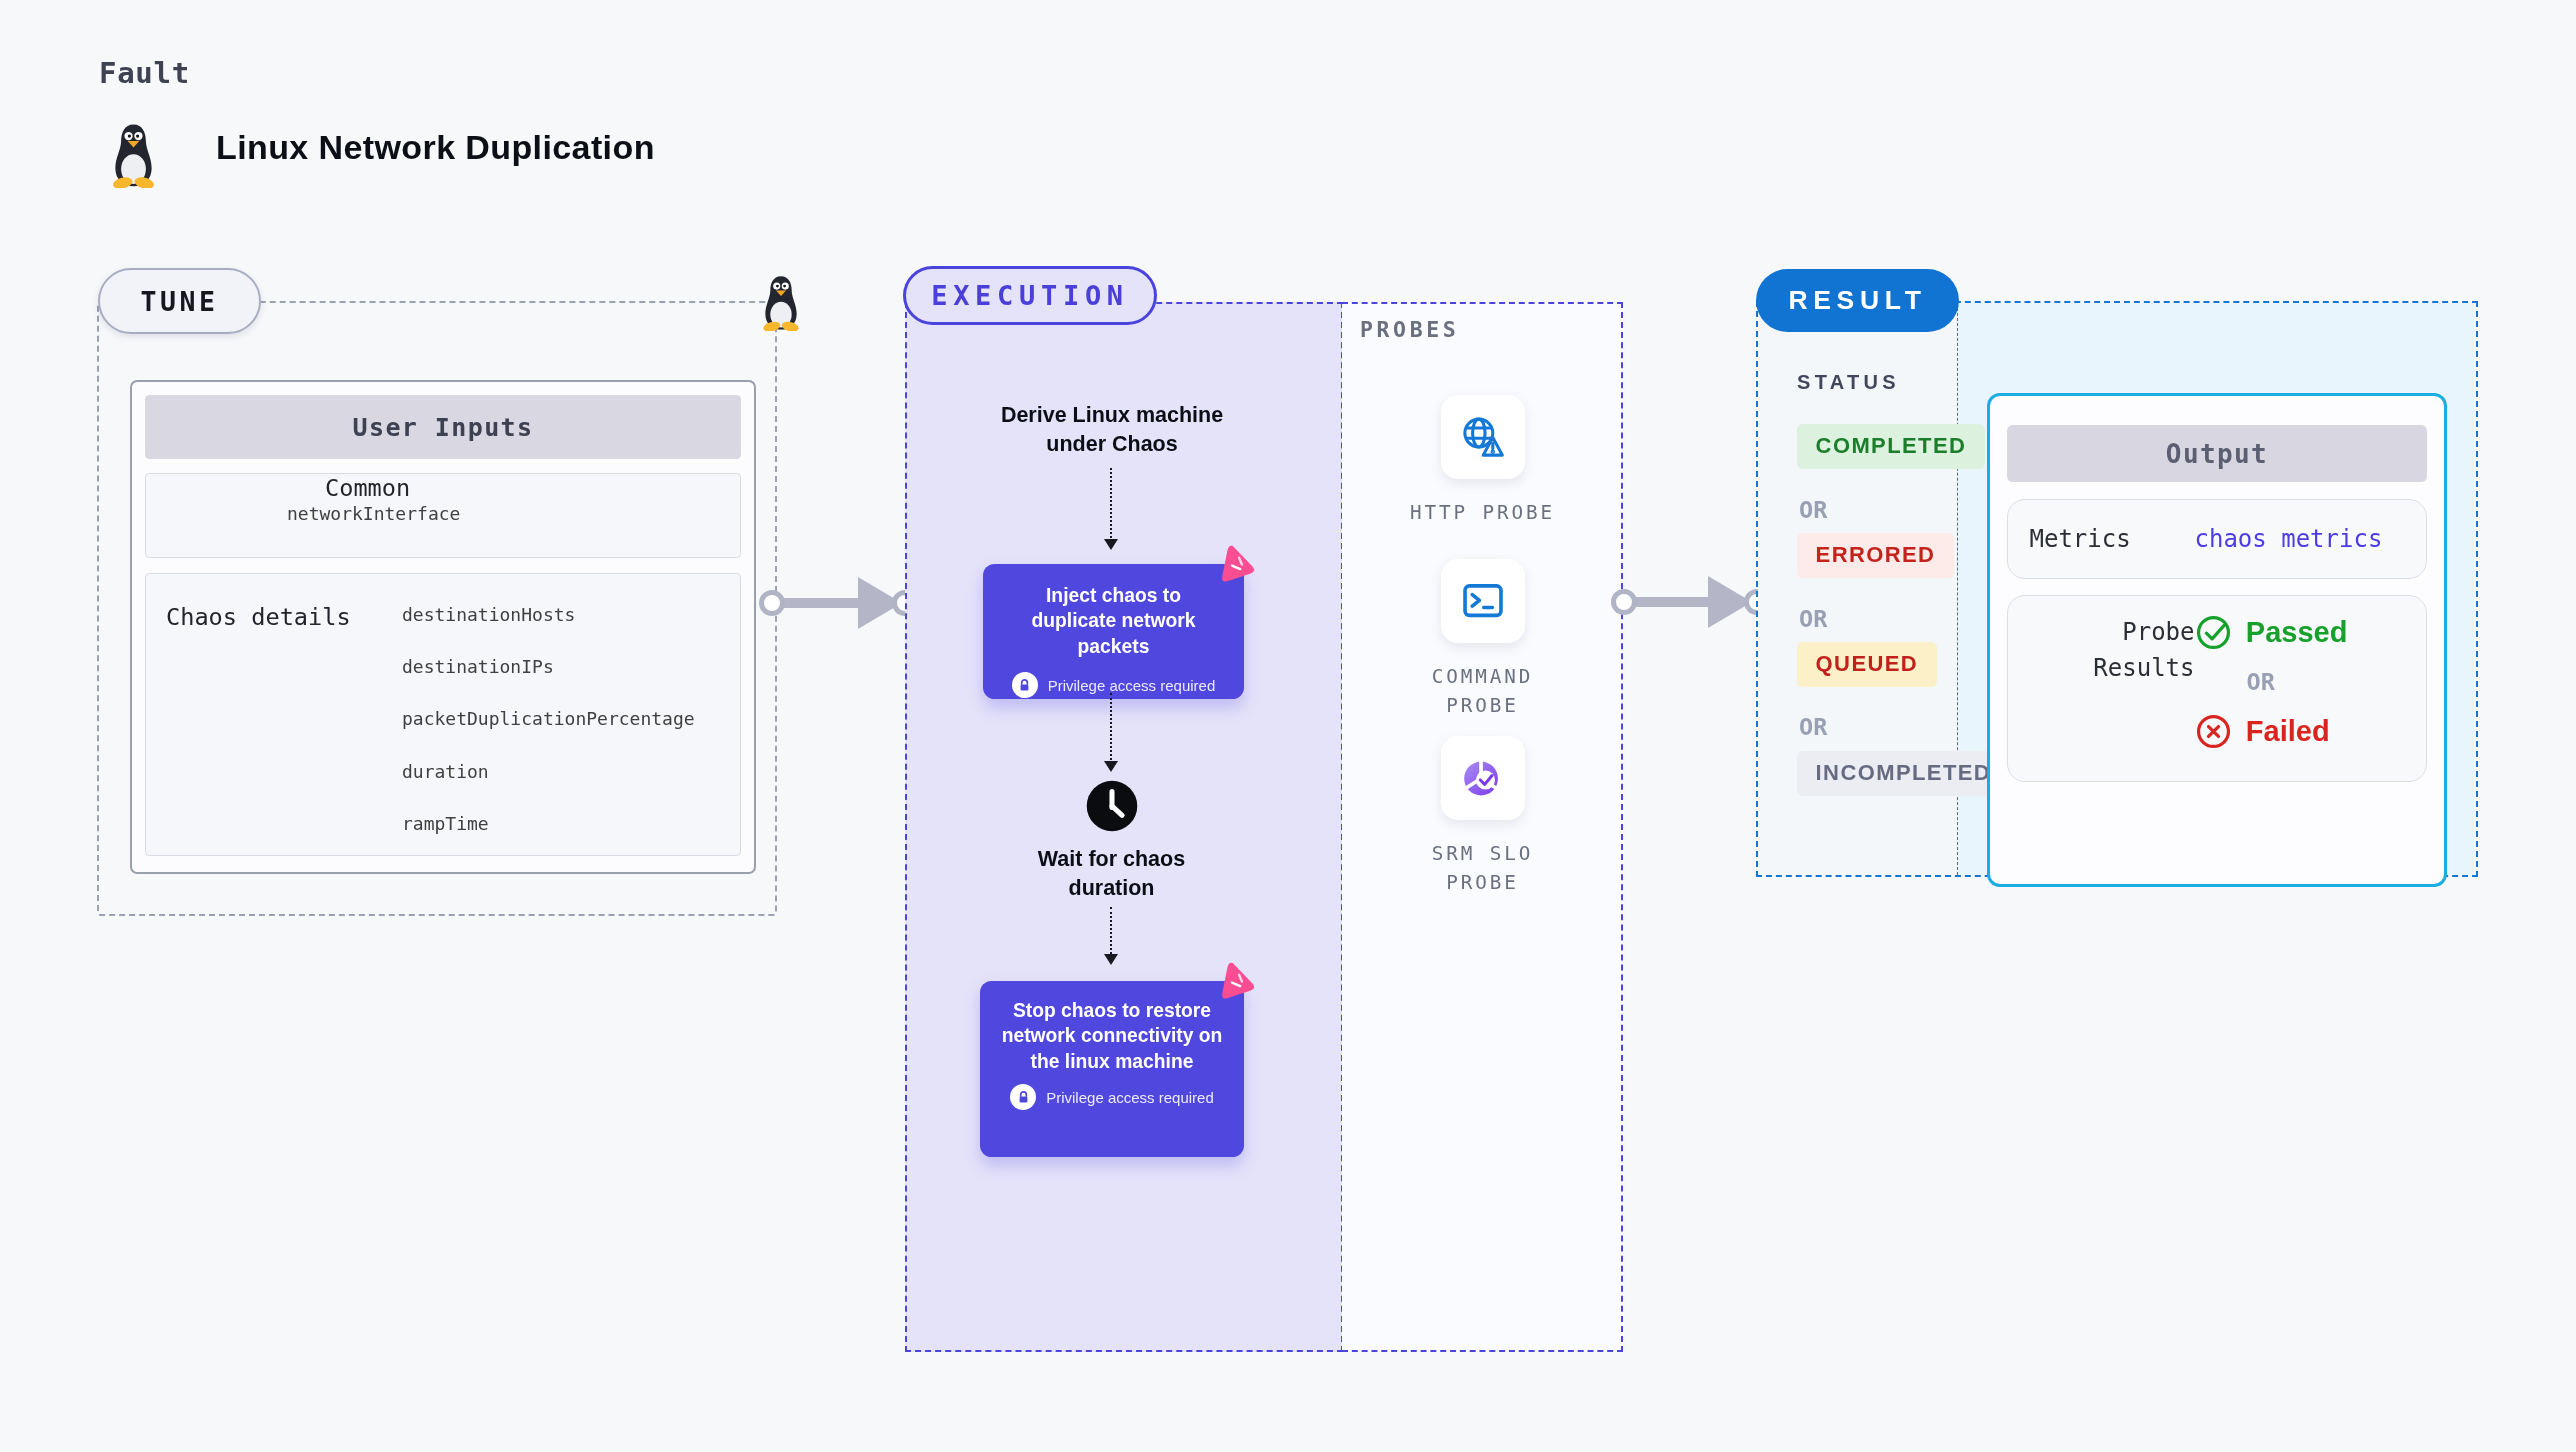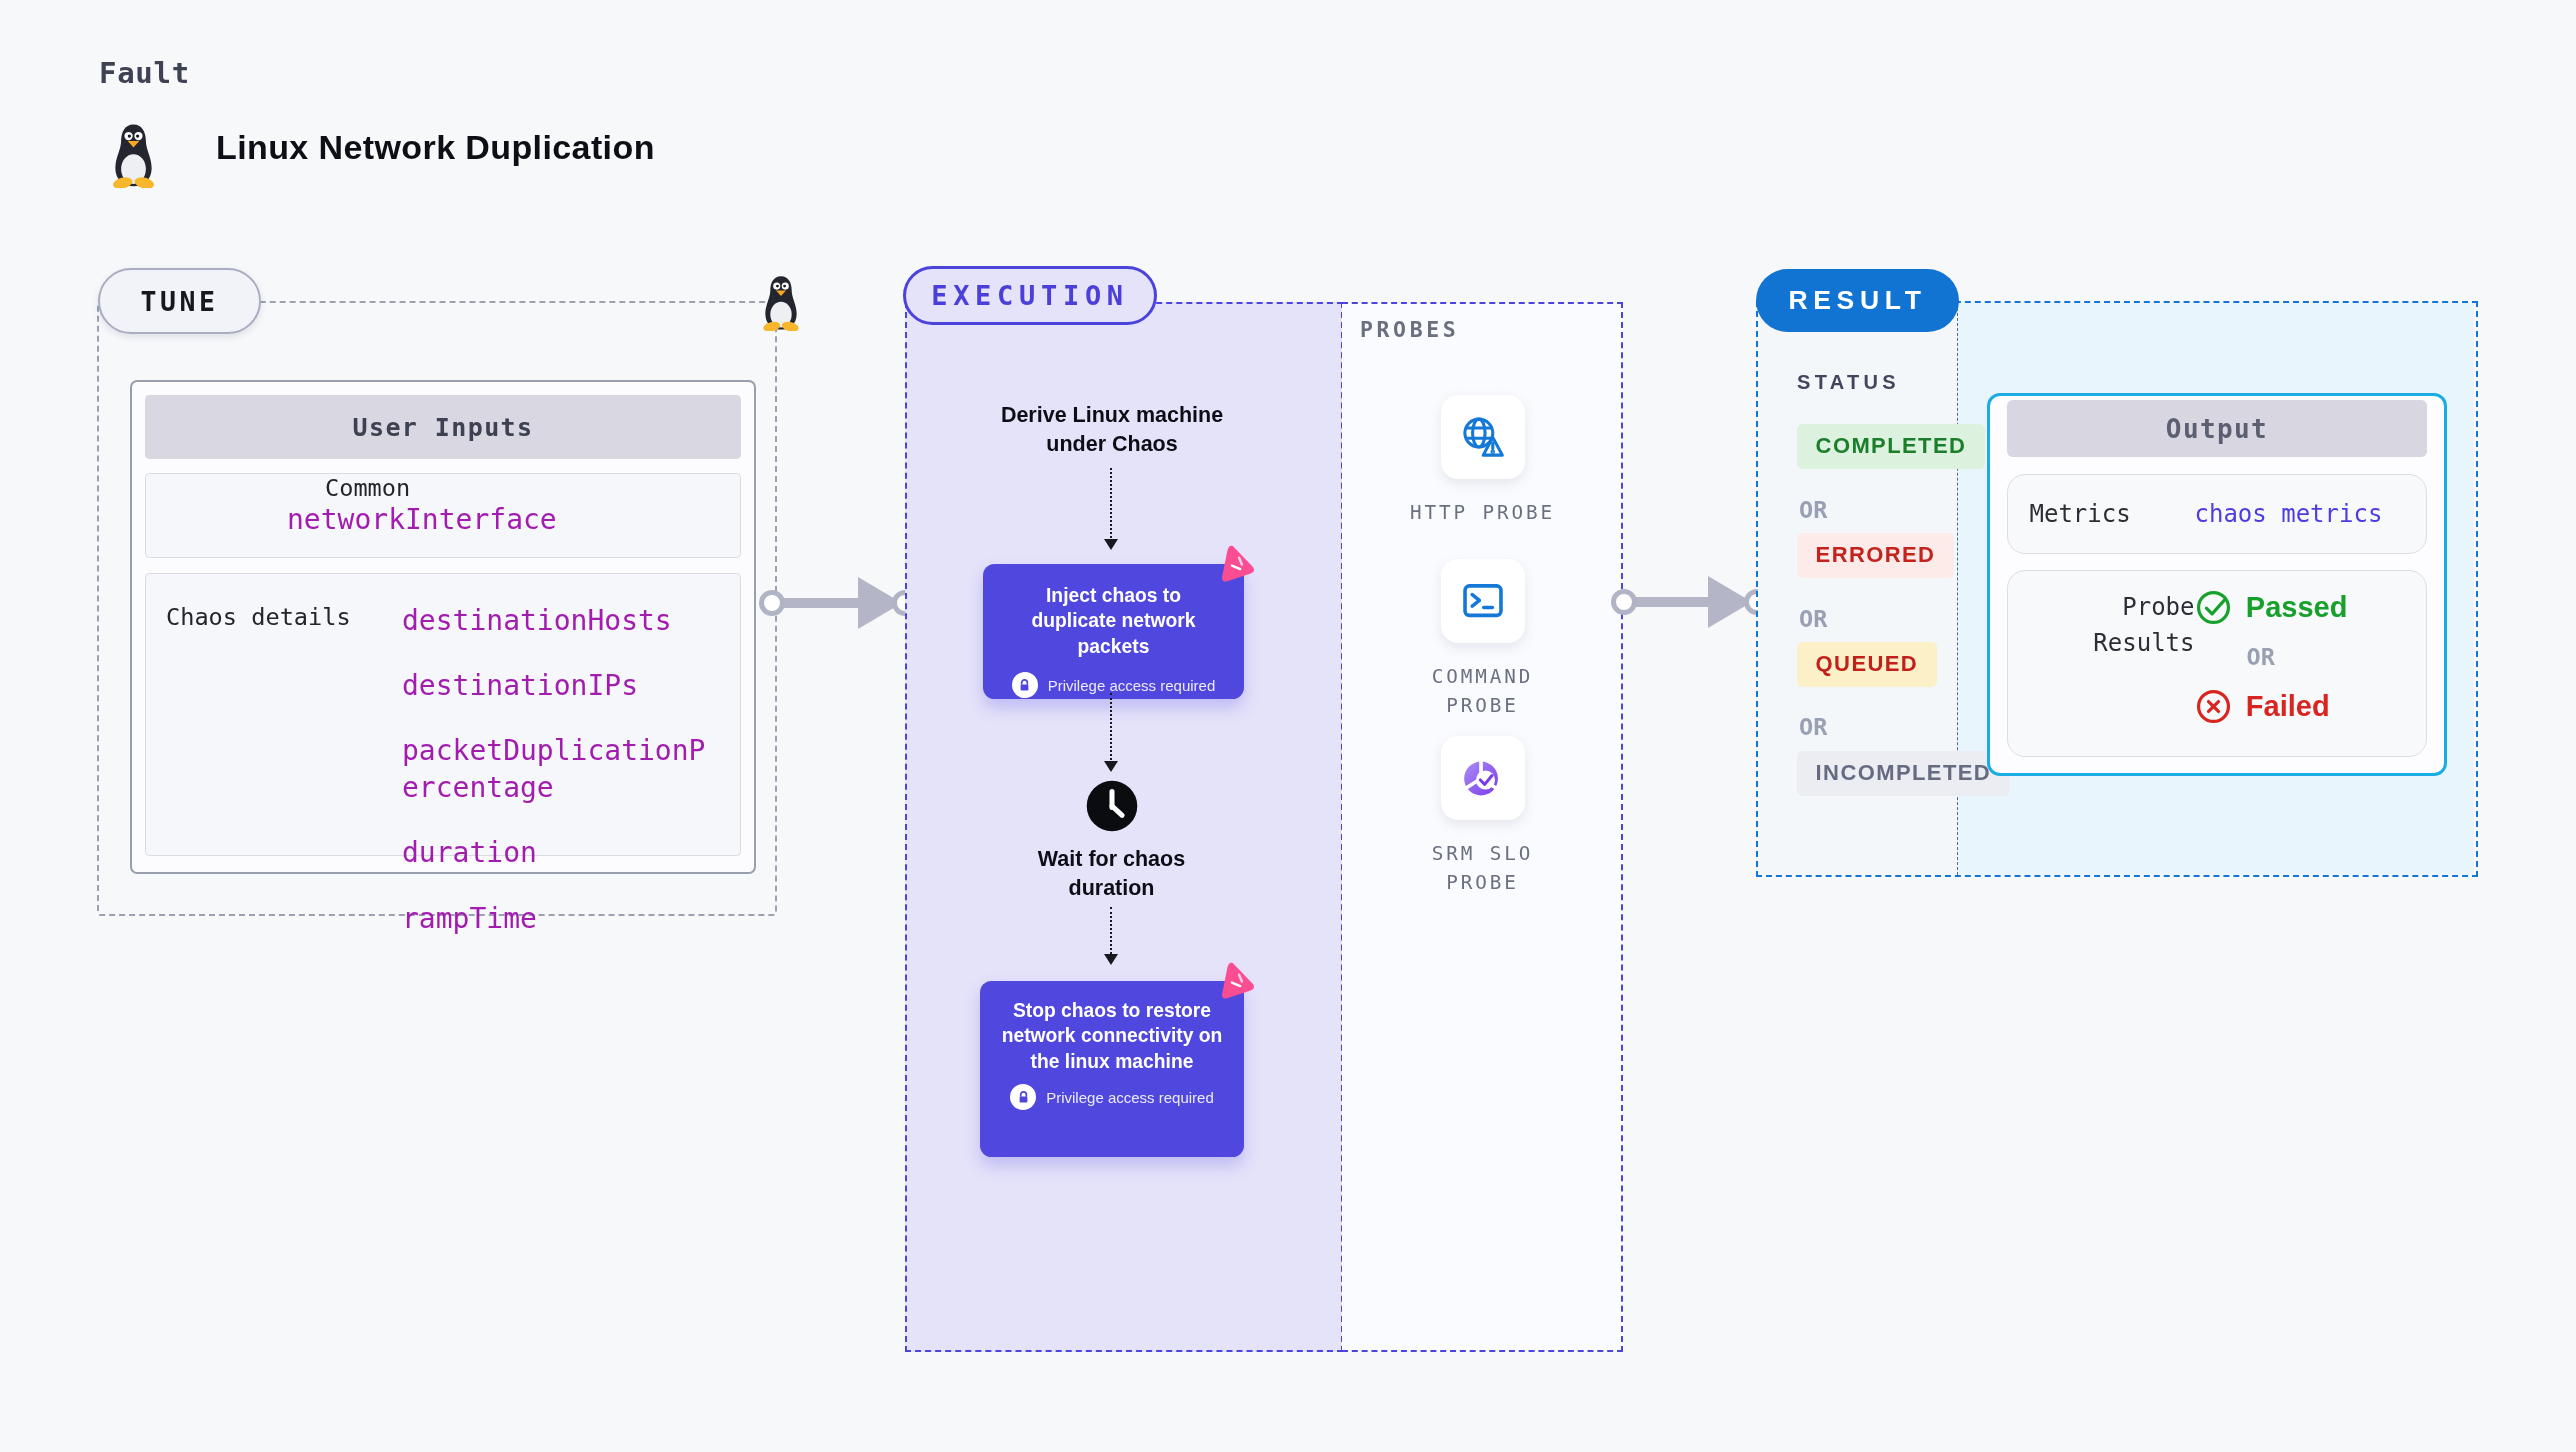--- a/index.html
+++ b/index.html
@@ -26,21 +26,21 @@
            border:2.1px solid #99a0ac;border-radius:7.2px;padding:13px 13px;box-sizing:border-box;}
   .ui-header{height:64px;background:#d9d8e2;border-radius:4.3px;display:flex;align-items:center;justify-content:center;
              font-family:"DejaVu Sans Mono",monospace;font-weight:bold;font-size:25px;color:#3e4152;
              letter-spacing:1.4px;margin-bottom:14.3px;}
   .ui-row{border:1.4px solid #d9dbe4;background:#f6f7fa;border-radius:4.3px;display:flex;
           padding:0 20px;box-sizing:border-box;}
   .ui-row.common{height:85px;margin-bottom:14.3px;align-items:center;flex-direction:column;}
   .ui-row.chaos{height:283px;align-items:flex-start;padding-top:29px;}
   .ui-label{width:236px;flex-shrink:0;font-family:"DejaVu Sans Mono",monospace;font-size:23.6px;color:#23242c;}
   .ui-values{display:flex;flex-direction:column;gap:29px;}
-  .ui-value{font-family:"DejaVu Sans Mono",monospace;font-size:28px;color:#a21caf;
+  .ui-value{font-family:"DejaVu Sans Mono",monospace;font-size:18px;color:#404040;
             width:312px;word-break:break-all;line-height:1.3;}
 
   
   .node-dot{position:absolute;width:26px;height:26px;border-radius:50%;background:#fff;
             border:5px solid #b1b4c5;box-sizing:border-box;}
   .arrow-shaft{position:absolute;height:10px;background:#b4b6c7;}
   .arrow-head{position:absolute;width:0;height:0;border-top:26px solid transparent;
               border-bottom:26px solid transparent;border-left:44px solid #b4b6c7;}
 
   
@@ -87,22 +87,22 @@
                 letter-spacing:4.3px;}
   .status-badge{position:absolute;left:1797px;padding:9.3px 18.6px;border-radius:5.7px;font-weight:bold;
                 font-size:22px;letter-spacing:1.4px;}
   .badge-completed{top:424px;background:#dcf2de;color:#1b7e2b;}
   .badge-errored{top:533px;background:#fcebe9;color:#c4221c;}
   .badge-queued{top:642px;background:#fbf0c8;color:#c2201a;}
   .badge-incompleted{top:751px;background:#ebedf3;color:#666b81;}
   .or-label{position:absolute;left:1799px;font-family:"DejaVu Sans Mono",monospace;font-weight:bold;
             font-size:23.6px;color:#9aa0b4;}
 
-  .output-card{position:absolute;left:1987px;top:393px;width:460px;height:383px;background:#fdfdff;
-               border:3.6px solid #1aade2;border-radius:13px;padding:4px 17px;box-sizing:border-box;}
+  .output-card{position:absolute;left:1987px;top:393px;width:460px;height:494px;background:#fdfdff;
+               border:3.6px solid #1aade2;border-radius:13px;padding:29px 17px;box-sizing:border-box;}
   .output-header{height:57px;background:#d8d7e1;border-radius:5.7px;display:flex;align-items:center;
                  justify-content:center;font-family:"DejaVu Sans Mono",monospace;font-weight:bold;
                  font-size:26px;color:#5c5f71;letter-spacing:1.4px;margin-bottom:17px;}
   .out-row{border:1.4px solid #dcdee6;background:#f8f9fb;border-radius:18px;display:flex;
            padding:18.6px 21.5px;box-sizing:border-box;}
   .out-row.metrics{margin-bottom:15.8px;align-items:center;height:80px;}
   .out-row.proberes{height:187px;align-items:flex-start;}
   .out-label{width:165px;flex-shrink:0;font-family:"DejaVu Sans Mono",monospace;font-size:24px;
              color:#2c2e35;line-height:1.5;}
   .out-value{font-family:"DejaVu Sans Mono",monospace;font-size:24px;color:#4c3ce2;}

